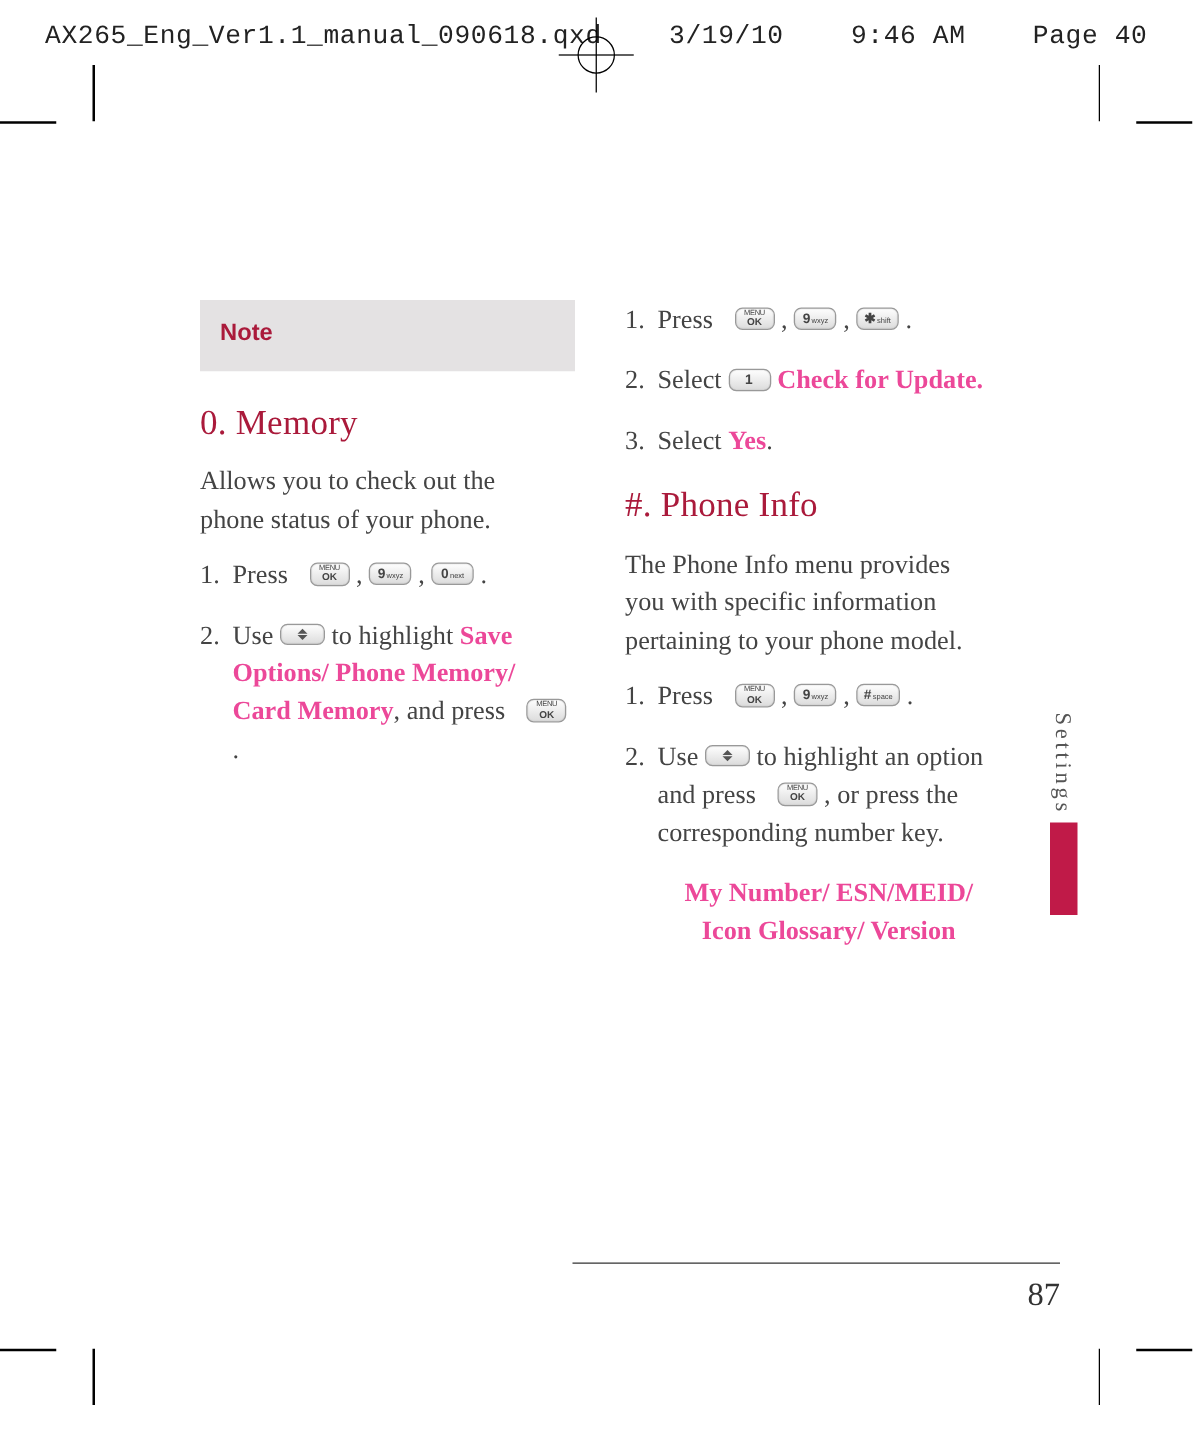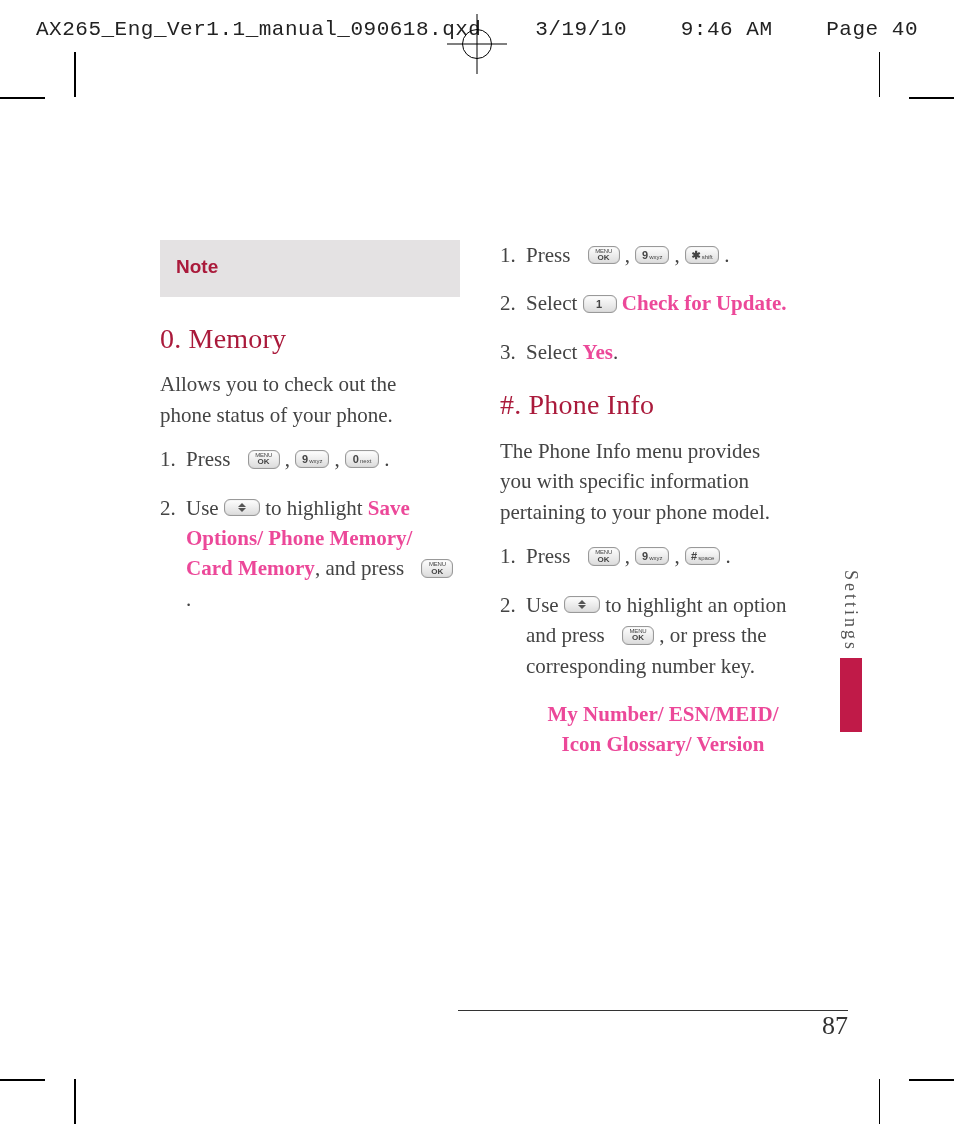--- a/index.html
+++ b/index.html
@@ -157,20 +157,21 @@
     background:#c01a48;
   }
 
   
   .footer {
     position:absolute;
     left: 458px;
     right: 106px;
     top: 1010px;
     border-top:1.5px solid #333;
+    padding-top:10px;
     text-align:right;
     font-size:26px;
     color:#333;
   }
 </style>
 </head>
 <body>
 
 <div class="slug">
   <span>AX265_Eng_Ver1.1_manual_090618.qxd</span>

